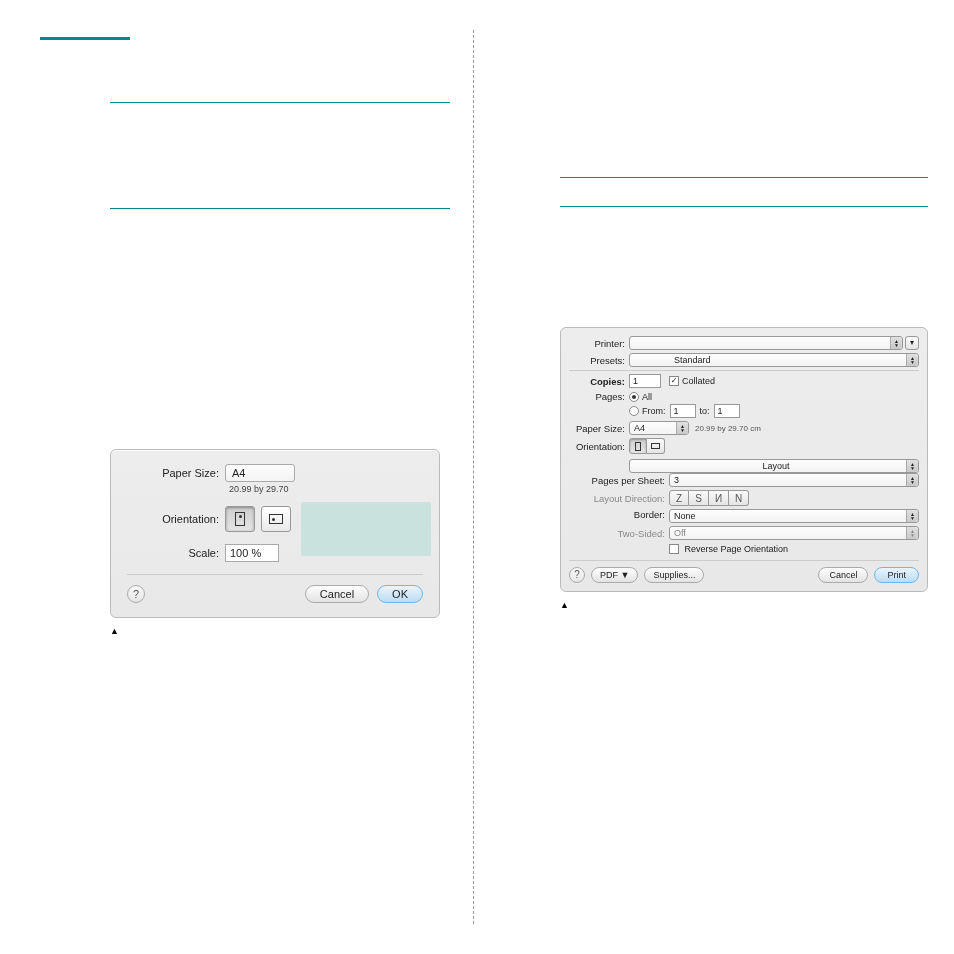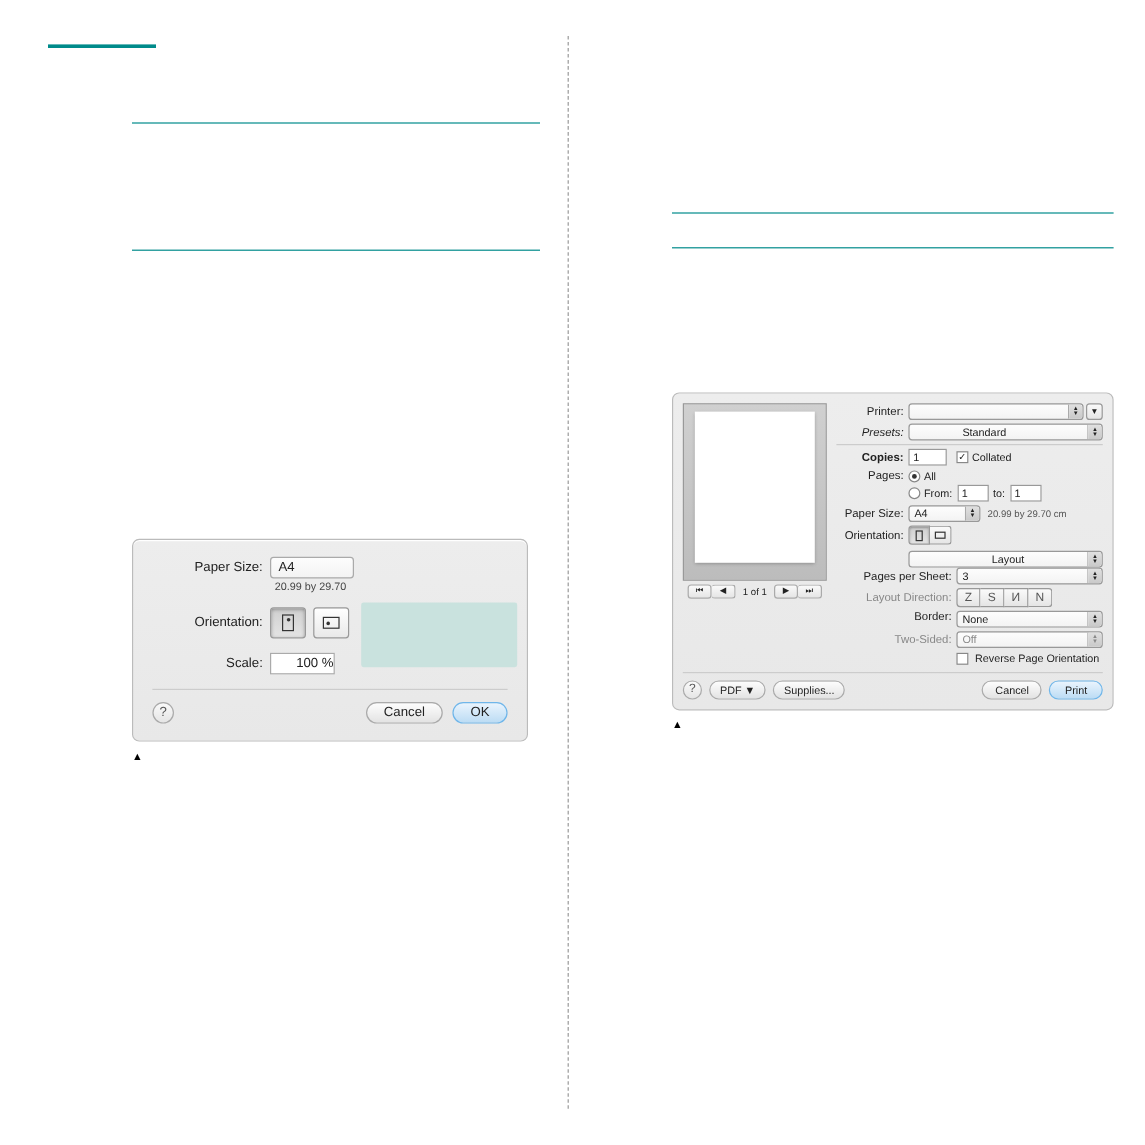--- a/index.html
+++ b/index.html
@@ -7,21 +7,21 @@
   .col-divider { position: absolute; left: 473px; top: 30px; bottom: 30px; width: 1px; border-left: 1px dashed #999; }
   .teal-bar { height: 3px; background: #008b8b; }
   .teal-rule { height: 1px; background: #008b8b; }
   .left-col { position: absolute; left: 40px; top: 37px; width: 410px; }
   .right-col { position: absolute; left: 560px; top: 37px; width: 368px; }
   .dialog { background: linear-gradient(#ededed,#e8e8e8); border: 1px solid #bbb; border-radius: 6px; box-shadow: inset 0 1px 0 #fff; padding: 14px 16px; position: relative; font-size: 11px; color: #222; }
   .row { display: flex; align-items: center; margin-bottom: 12px; }
   .lbl { text-align: right; width: 98px; padding-right: 6px; color: #222; }
   .sel { flex: 1; height: 18px; background: linear-gradient(#fdfdfd,#f3f3f3); border: 1px solid #aaa; border-radius: 3px; position: relative; padding-left: 6px; line-height: 16px; }
   .sel-arrows { position: absolute; right: 0; top: 0; width: 14px; height: 100%; display: flex; flex-direction: column; align-items: center; justify-content: center; font-size: 6px; line-height: 5px; background: linear-gradient(#e8e8e8,#d5d5d5); border-left: 1px solid #bbb; border-radius: 0 3px 3px 0; }
-  .inp { height: 18px; border: 1px solid #aaa; background: #fff; padding-left: 4px; line-height: 16px; text-align: right; }
+  .inp { height: 18px; border: 1px solid #aaa; background: #fff; padding-left: 4px; line-height: 16px; }
   .btn { height: 18px; padding: 0 14px; border: 1px solid #aaa; border-radius: 9px; background: linear-gradient(#fdfdfd,#e3e3e3); font-size: 11px; line-height: 16px; cursor: pointer; }
   .btn.default { border-color: #6fb6ea; background: linear-gradient(#eaf4fd,#bcdcf4); }
   .orient-btn { width: 30px; height: 26px; border: 1px solid #999; border-radius: 3px; background: linear-gradient(#fff,#e9e9e9); display: flex; align-items: center; justify-content: center; margin-right: 6px; }
   .orient-btn.pressed { background: linear-gradient(#cfcfcf,#e4e4e4); box-shadow: inset 0 1px 3px rgba(0,0,0,.35); }
   .help-q { width: 18px; height: 18px; border: 1px solid #aaa; border-radius: 50%; background: linear-gradient(#fafafa,#e5e5e5); font-size: 11px; text-align: center; line-height: 16px; color: #555; }
   .tri-up { display: inline-block; font-size: 9px; color: #000; }
   .highlight-box { position: absolute; background: #c9e2de; border-radius: 2px; }
   .dialog2 { background: linear-gradient(#ededed,#e8e8e8); border: 1px solid #bbb; border-radius: 6px; padding: 8px; font-size: 9px; color: #222; position: relative; }
   .preview-pane { width: 120px; height: 148px; background: linear-gradient(#d0d0d0,#bcbcbc); border: 1px solid #999; display: flex; flex-direction: column; align-items: center; padding-top: 6px; }
   .page-white { width: 100px; height: 126px; background: #fff; box-shadow: 0 1px 3px rgba(0,0,0,.3); }
@@ -104,41 +104,29 @@
 <div class="right-col">
   <div style="height:140px;"></div>
   <div class="teal-rule"></div>
   <div style="height:28px;"></div>
   <div class="teal-rule"></div>
   <div style="height:120px;"></div>
 
   <div class="dialog2">
     <div style="display:flex; gap:8px;">
 
-      <div>
-        <div class="preview-pane">
-          <div class="page-white"></div>
-        </div>
-        <div style="display:flex; gap:0; margin-top:3px; align-items:center; justify-content:center;">
-          <div class="nav-btn">⏮</div>
-          <div class="nav-btn" style="border-left:none;">◀</div>
-          <div style="font-size:8px; padding:0 6px;">1 of 1</div>
-          <div class="nav-btn">▶</div>
-          <div class="nav-btn" style="border-left:none;">⏭</div>
-        </div>
-      </div>
 
       <div style="flex:1;">
         <div style="display:flex; align-items:center; margin-bottom:3px;">
           <div class="lbl2" style="width:60px;">Printer:</div>
           <div class="sel2" style="flex:1;"><span></span><span class="sa">▲<br>▼</span></div>
           <div style="width:14px; height:14px; margin-left:2px; border:1px solid #999; border-radius:3px; background:linear-gradient(#fafafa,#e5e5e5); font-size:8px; text-align:center; line-height:12px;">▾</div>
         </div>
         <div style="display:flex; align-items:center; margin-bottom:3px;">
-          <div class="lbl2" style="width:60px;font-style:italic;">Presets:</div>
+          <div class="lbl2" style="width:60px;">Presets:</div>
           <div class="sel2" style="flex:1;padding-left:44px;"><span>Standard</span><span class="sa">▲<br>▼</span></div>
         </div>
         <div style="border-top:1px solid #ccc; margin:3px 0;"></div>
         <div style="display:flex; align-items:center; margin-bottom:3px;">
           <div class="lbl2" style="width:60px;font-weight:bold;">Copies:</div>
           <div class="inp2" style="width:32px;"><span>1</span></div>
           <div style="width:8px;"></div>
           <span class="chk">✓</span>
           <span>Collated</span>
         </div>

